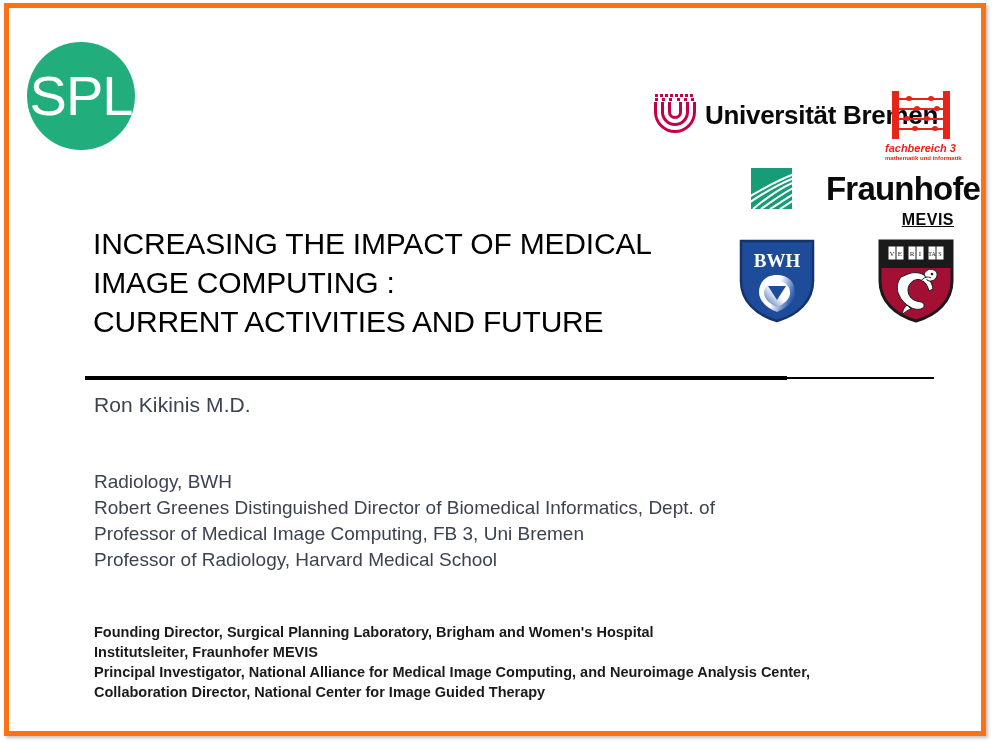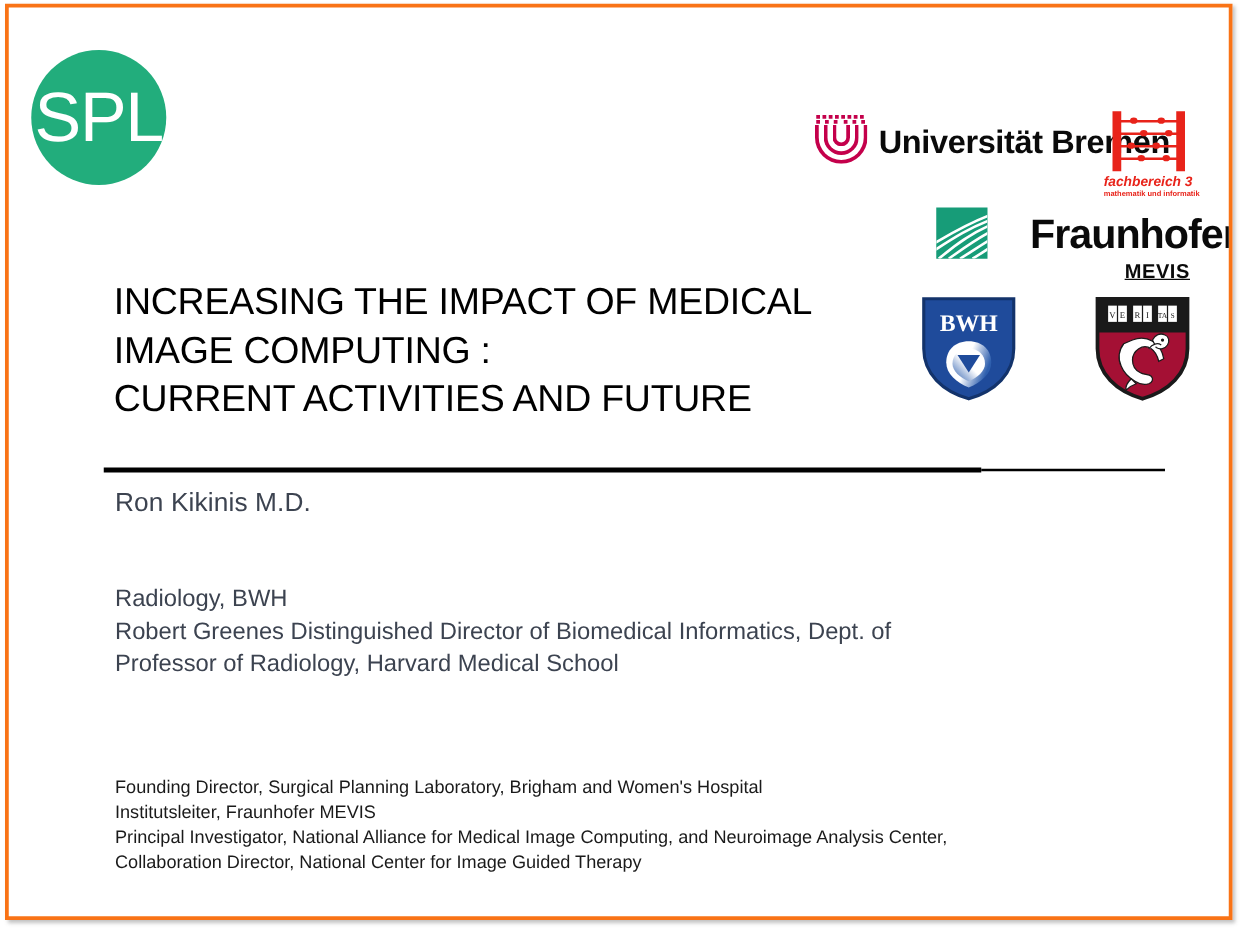--- a/index.html
+++ b/index.html
@@ -14,21 +14,21 @@
     overflow: hidden;
   }
 
   #slide {
     position: absolute;
     left: 4px;
     top: 3px;
     width: 982px;
     height: 733px;
     background: #ffffff;
-    border: 3px solid #f97316;
+    border: 5px solid #f97316;
     box-sizing: border-box;
     box-shadow: 2px 2px 3px rgba(120,120,120,0.45);
     overflow: hidden;
   }
 
   
   #spl-logo {
     position: absolute;
     left: 18px;
     top: 34px;
@@ -275,21 +275,21 @@
   #roles-block .rline { display: block; }
 
   
   #affil-block {
     position: absolute;
     left: 85px;
     top: 614px;
     width: 810px;
     font-family: "Liberation Sans", sans-serif;
     font-size: 14.5px;
-    font-weight: 400;
+    font-weight: 700;
     color: #1a1a1a;
     line-height: 20px;
   }
   #affil-block .aline { display: block; white-space: nowrap; }
 </style>
 </head>
 <body>
 
 <div id="slide">
 
@@ -425,20 +425,21 @@
   </h1>
 
   <div id="rule-thick"></div>
   <div id="rule-thin"></div>
 
   <div id="author-name">Ron Kikinis M.D.</div>
 
   <div id="roles-block">
     <span class="rline">Radiology, BWH</span>
     <span class="rline">Robert Greenes Distinguished Director of Biomedical Informatics, Dept. of</span>
+    <span class="rline">Professor of Medical Image Computing, FB 3, Uni Bremen</span>
     <span class="rline">Professor of Radiology, Harvard Medical School</span>
   </div>
 
   <div id="affil-block">
     <span class="aline">Founding Director, Surgical Planning Laboratory, Brigham and Women's Hospital</span>
     <span class="aline">Institutsleiter, Fraunhofer MEVIS</span>
     <span class="aline">Principal Investigator, National Alliance for Medical Image Computing, and Neuroimage Analysis Center,</span>
     <span class="aline">Collaboration Director, National Center for Image Guided Therapy</span>
   </div>
 

